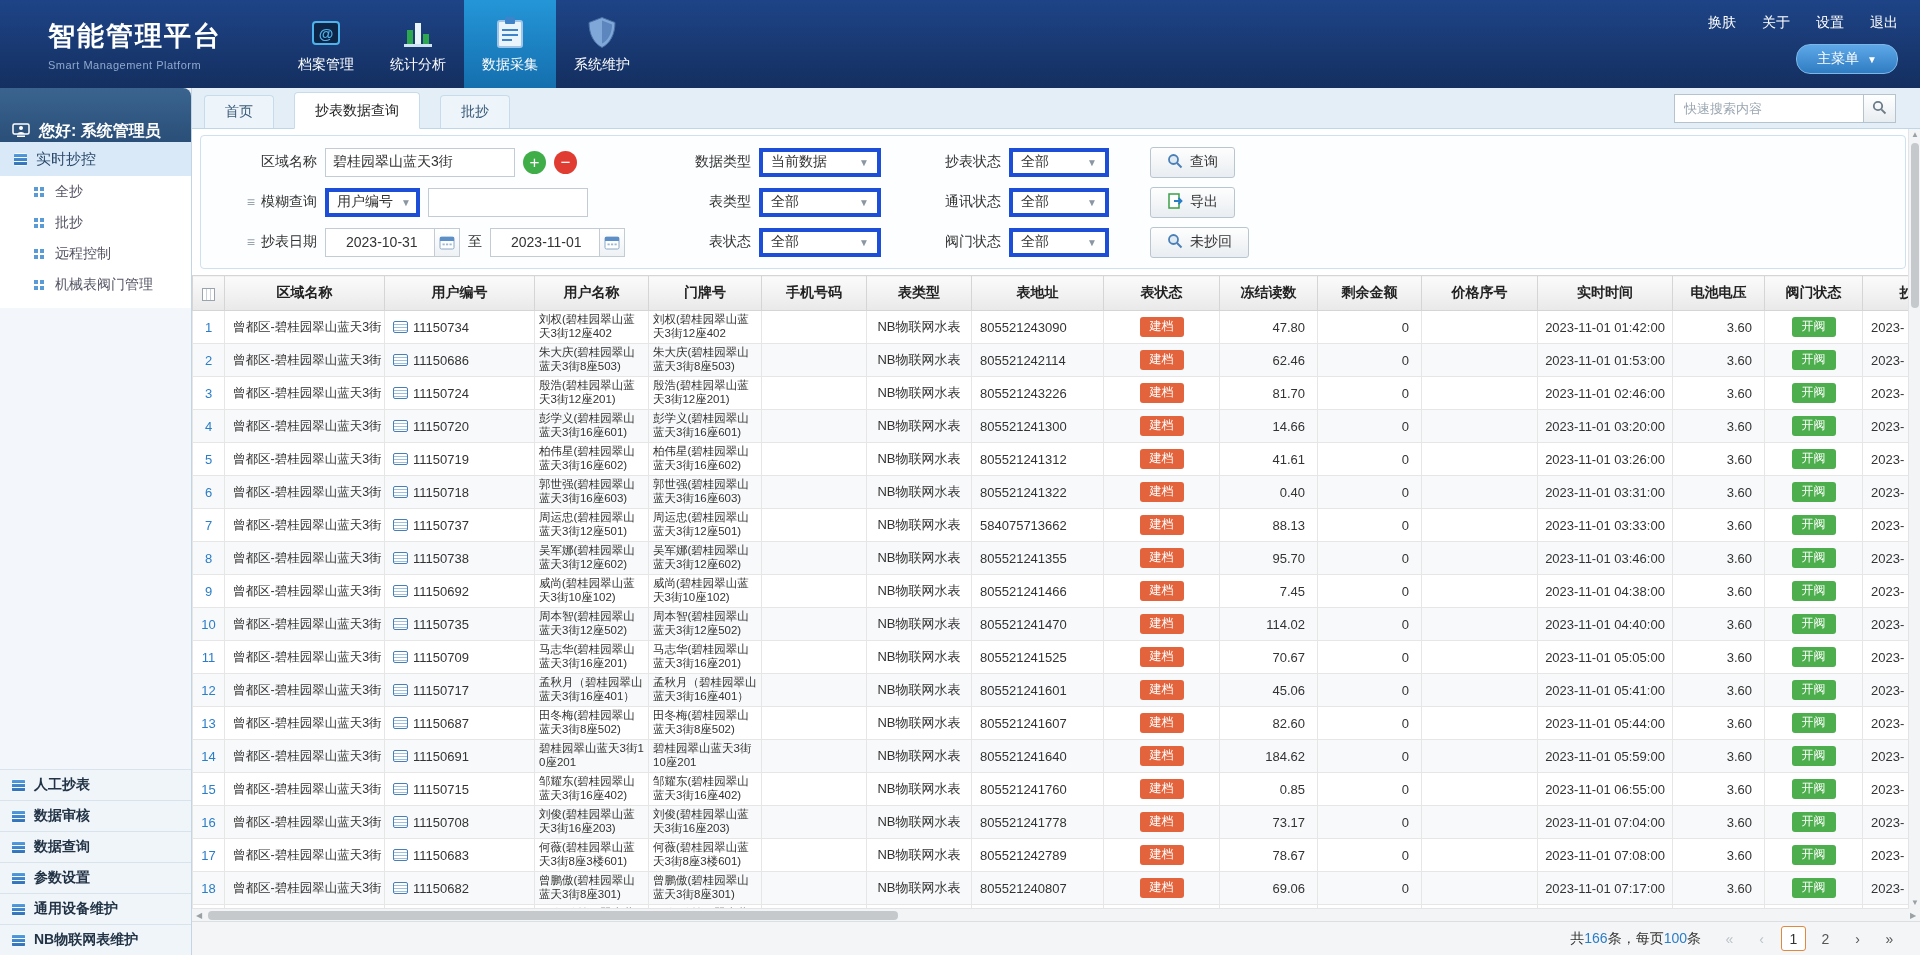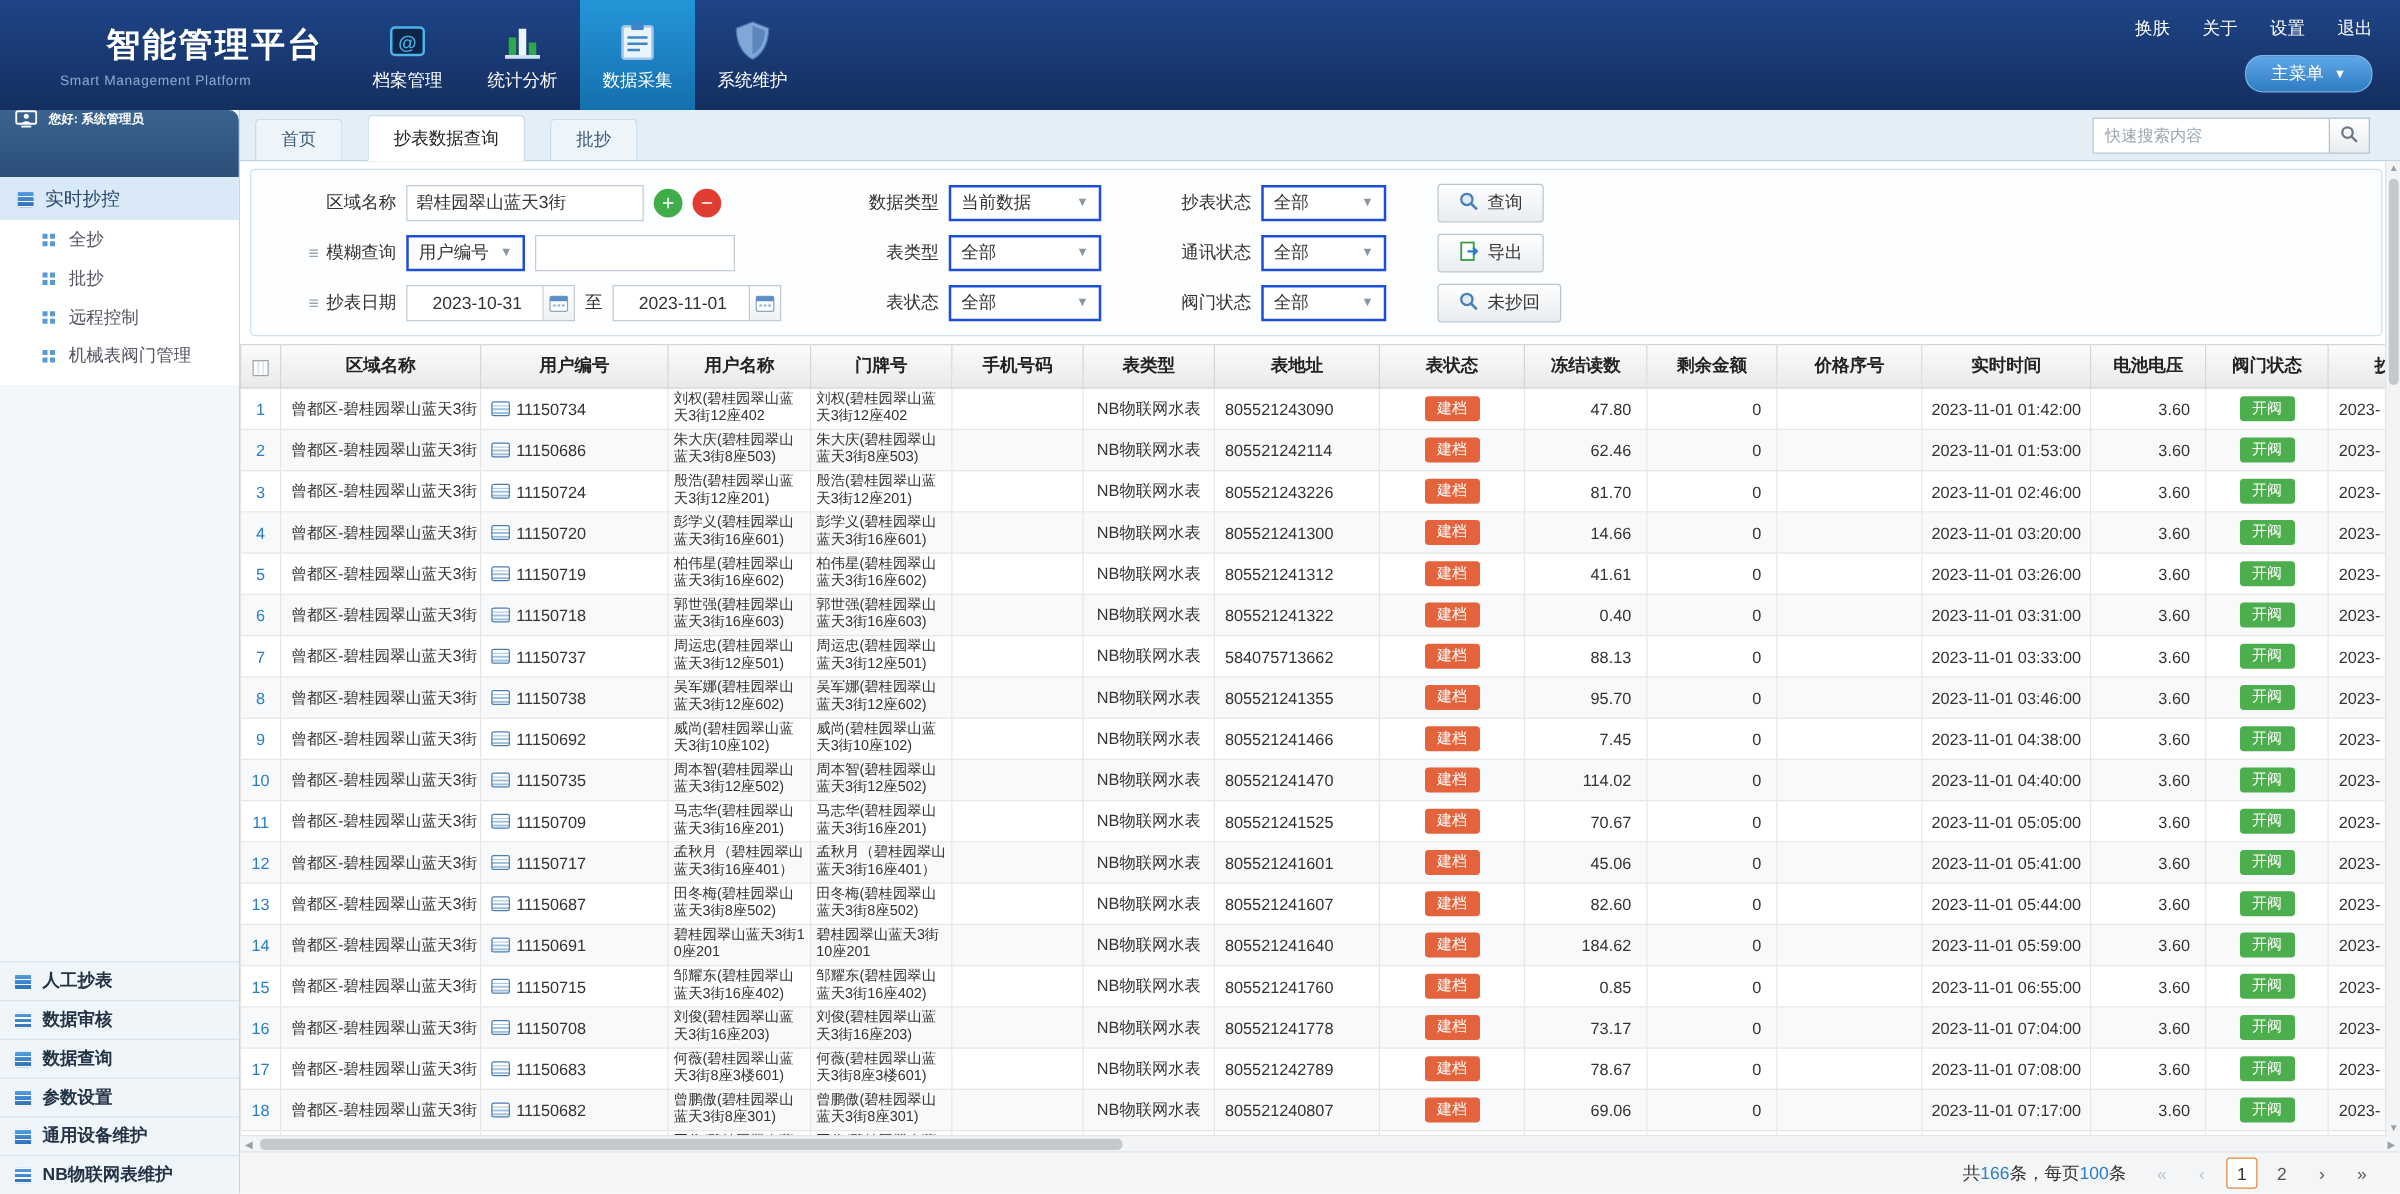--- a/index.html
+++ b/index.html
@@ -3,39 +3,39 @@
 <meta charset="utf-8">
 <style>
   *{box-sizing:border-box;margin:0;padding:0;}
   html,body{width:1920px;height:955px;}
   body{font-family:"Liberation Sans","DejaVu Sans",sans-serif;font-size:14px;color:#333;background:#fff;overflow:hidden;}
   .app{width:1920px;height:955px;display:flex;flex-direction:column;background:#fff;}
 
   
   .topbar{height:88px;flex-shrink:0;background:linear-gradient(180deg,#1e4487,#142f60);display:flex;align-items:stretch;}
   .logo{padding:18px 0 0 48px;width:258px;flex-shrink:0;}
-  .logo-title{color:#fff;font-size:27px;font-weight:bold;letter-spacing:2px;white-space:nowrap;margin-left:37px;}
+  .logo-title{color:#fff;font-size:27px;font-weight:bold;letter-spacing:2px;white-space:nowrap;}
   .logo-subtitle{color:#8fa9cf;font-size:11px;margin-top:5px;letter-spacing:.5px;}
   .main-nav{display:flex;margin-left:22px;}
   .nav-item{width:92px;display:flex;flex-direction:column;align-items:center;justify-content:center;gap:7px;cursor:pointer;}
   .nav-item.active{background:linear-gradient(180deg,#2496d8,#156fae);}
   .nav-label{color:#fff;font-size:14px;white-space:nowrap;text-align:right;}
   .nav-icon{height:34px;display:flex;align-items:flex-end;}
   .topbar-right{margin-left:auto;display:flex;flex-direction:column;align-items:flex-end;padding:14px 22px 0 0;gap:12px;}
   .top-links{display:flex;gap:26px;}
   .top-link{color:#fff;font-size:14px;cursor:pointer;white-space:nowrap;}
   .main-menu-btn{background:linear-gradient(180deg,#5ea8e8,#2f7cc2);color:#fff;border:1px solid #7db7e8;border-radius:14px;height:30px;padding:0 20px;font-size:14px;display:flex;align-items:center;gap:8px;cursor:pointer;font-family:inherit;}
   .menu-caret{font-size:10px;}
 
   
   .body-row{flex:1;display:flex;min-height:0;}
 
   
   .sidebar{width:192px;flex-shrink:0;background:#eef3f8;border-right:1px solid #c3d4e2;display:flex;flex-direction:column;}
-  .greeting{height:54px;flex-shrink:0;background:linear-gradient(180deg,#3a648f,#2a4f78);color:#fff;display:flex;align-items:flex-start;gap:9px;padding:0 12px;font-size:10px;font-weight:bold;border-top-right-radius:8px;white-space:nowrap;}
+  .greeting{height:54px;flex-shrink:0;background:linear-gradient(180deg,#3a648f,#2a4f78);color:#fff;display:flex;align-items:flex-end;gap:9px;padding:0 12px;font-size:16px;font-weight:bold;border-top-right-radius:8px;white-space:nowrap;}
   .side-menu{flex:1;display:flex;flex-direction:column;min-height:0;background:#f3f7fb;}
   .side-top{background:#fff;padding-bottom:8px;}
   .side-item{height:34px;display:flex;align-items:center;gap:9px;padding:0 14px;font-size:15px;color:#2b4a6b;cursor:pointer;white-space:nowrap;}
   .side-item.active{background:#d9e9f7;}
   .side-sub{height:31px;display:flex;align-items:center;gap:9px;padding:0 0 0 34px;font-size:14px;color:#556;cursor:pointer;white-space:nowrap;}
   .side-bottom{margin-top:auto;}
   .side-bitem{height:31px;display:flex;align-items:center;gap:9px;padding:0 12px;border-top:1px solid #d9e3ec;background:#f0f5f9;font-size:14px;font-weight:bold;color:#223346;cursor:pointer;white-space:nowrap;}
   .list-icon{width:13px;height:13px;border-radius:2px;flex-shrink:0;
     background:repeating-linear-gradient(180deg,rgba(255,255,255,.95) 0 1px,transparent 1px 4px),linear-gradient(#56a0e0,#2f6db4);}
   .dots4{width:4px;height:4px;background:#5b9bd5;box-shadow:6px 0 #5b9bd5,0 6px #5b9bd5,6px 6px #5b9bd5;display:inline-block;margin:-6px 8px 0 0;flex-shrink:0;}
@@ -54,21 +54,21 @@
   .filter-panel{margin:6px 14px 6px 8px;border:1px solid #cfe0ee;border-radius:4px;background:#fdfeff;padding:6px 0 6px 16px;flex-shrink:0;}
   .f-row{display:flex;align-items:center;height:40px;}
   .f-label{font-size:14px;color:#333;display:flex;align-items:center;justify-content:flex-end;gap:6px;width:100px;flex-shrink:0;white-space:nowrap;}
   .hamburger{color:#98a4af;font-size:14px;}
   .f-g1{width:430px;display:flex;align-items:center;gap:8px;flex-shrink:0;}
   .f-g2{width:215px;display:flex;align-items:center;gap:8px;margin-left:24px;flex-shrink:0;}
   .f-g2 .f-label{width:80px;}
   .f-g3{width:200px;display:flex;align-items:center;gap:8px;margin-left:30px;flex-shrink:0;}
   .f-g3 .f-label{width:85px;justify-content:flex-end;}
   .f-input{height:29px;border:1px solid #c3ccd4;padding:0 7px;font-size:14px;color:#333;font-family:inherit;outline:none;background:#fff;}
-  .f-select{height:29px;border:2px solid #1d4ed8;background:#fff;display:flex;align-items:center;justify-content:space-between;padding:0 8px;font-size:14px;color:#333;cursor:pointer;white-space:nowrap;}
+  .f-select{height:29px;border:4px solid #1d4ed8;background:#fff;display:flex;align-items:center;justify-content:space-between;padding:0 8px;font-size:14px;color:#333;cursor:pointer;white-space:nowrap;}
   .caret{color:#8a96a1;font-size:10px;margin-left:8px;}
   .w-area{width:190px;}
   .w-sel{width:122px;}
   .w-sel-s{width:100px;}
   .w-fuzzy-field{width:95px;}
   .w-fuzzy-input{width:160px;}
   .date-wrap{display:flex;}
   .date-wrap .f-input{width:110px;padding-left:20px;}
   .cal-btn{width:25px;height:29px;border:1px solid #c3ccd4;border-left:none;background:linear-gradient(#fff,#eef2f5);display:flex;align-items:center;justify-content:center;cursor:pointer;}
   .to-word{font-size:14px;color:#333;}

